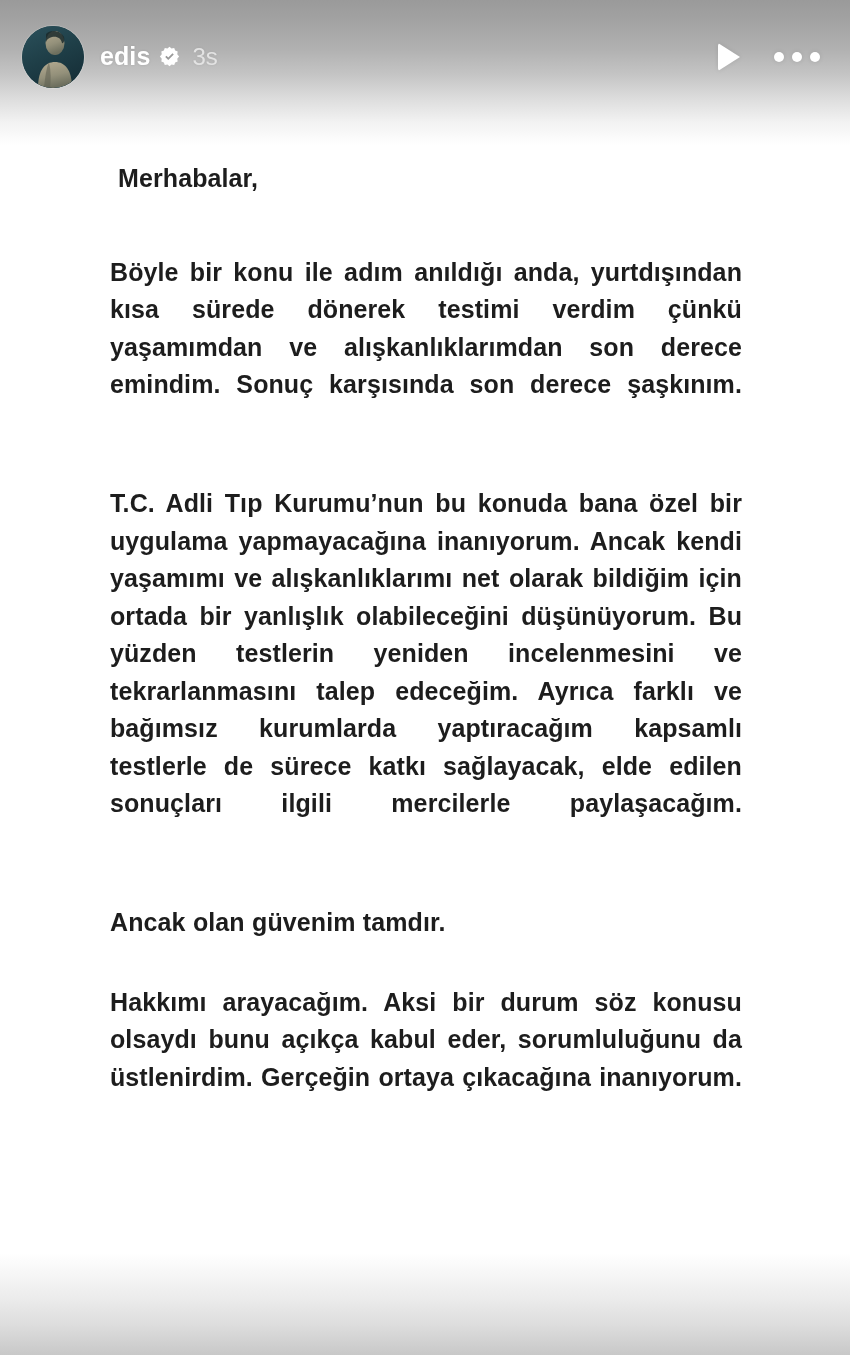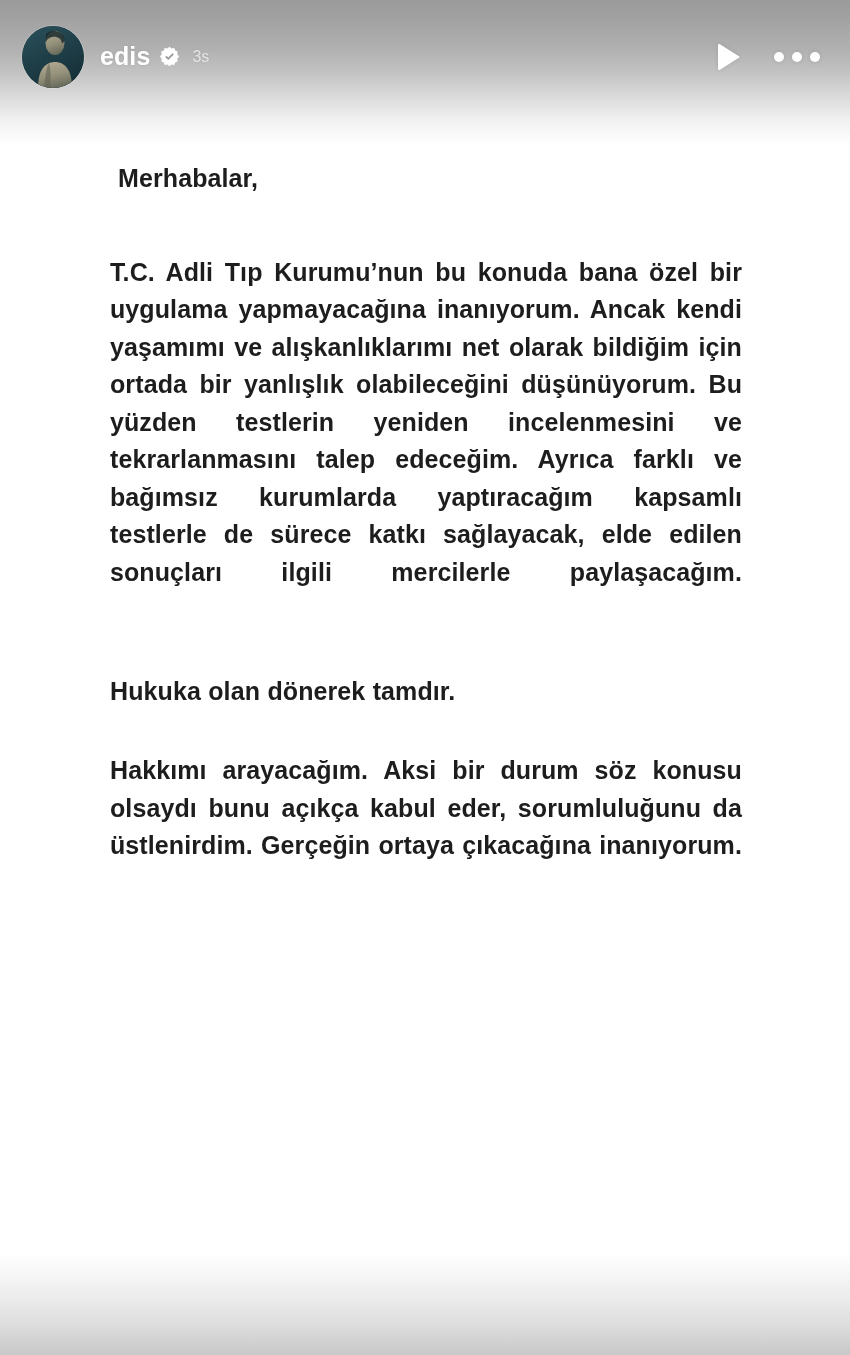--- a/index.html
+++ b/index.html
@@ -84,21 +84,21 @@
     letter-spacing:0.1px;
     text-shadow:0 0 3px rgba(0,0,0,0.10);
     line-height:1;
   }
   .verified {
     width:21px; height:21px;
     display:block;
     flex:0 0 21px;
   }
   .timestamp {
-    font-size:16px;
+    font-size:24px;
     font-weight:400;
     color:#e3e3e3;
     line-height:1;
     margin-left:3px;
     text-shadow:0 0 3px rgba(0,0,0,0.08);
   }
 
   .header-actions {
     margin-left:auto;
     display:flex;
@@ -230,23 +230,24 @@
             <i></i>
         </span>
       </button>
     </div>
   </div>
 
   <div class="letter">
 
     <div class="para no-justify greeting">Merhabalar,</div>
 
+    <div class="para gap-lg">Böyle bir konu ile adım anıldığı anda, yurtdışından kısa sürede dönerek testimi verdim çünkü yaşamımdan ve alışkanlıklarımdan son derece emindim. Sonuç karşısında son derece şaşkınım.</div>
 
     <div class="para gap-lg">T.C. Adli Tıp Kurumu’nun bu konuda bana özel bir uygulama yapmayacağına inanıyorum. Ancak kendi yaşamımı ve alışkanlıklarımı net olarak bildiğim için ortada bir yanlışlık olabileceğini düşünüyorum. Bu yüzden testlerin yeniden incelenmesini ve tekrarlanmasını talep edeceğim. Ayrıca farklı ve bağımsız kurumlarda yaptıracağım kapsamlı testlerle de sürece katkı sağlayacak, elde edilen sonuçları ilgili mercilerle paylaşacağım.</div>
 
-    <div class="para no-justify gap-md">Hukuka olan dönerek tamdır.</div>
+    <div class="para no-justify gap-md">Ancak olan güvenim tamdır.</div>
 
 
     <div class="para gap-xl">Hakkımı arayacağım. Aksi bir durum söz konusu olsaydı bunu açıkça kabul eder, sorumluluğunu da üstlenirdim. Gerçeğin ortaya çıkacağına inanıyorum.</div>
 
   </div>
 
 </div>
 
 </body></html>

